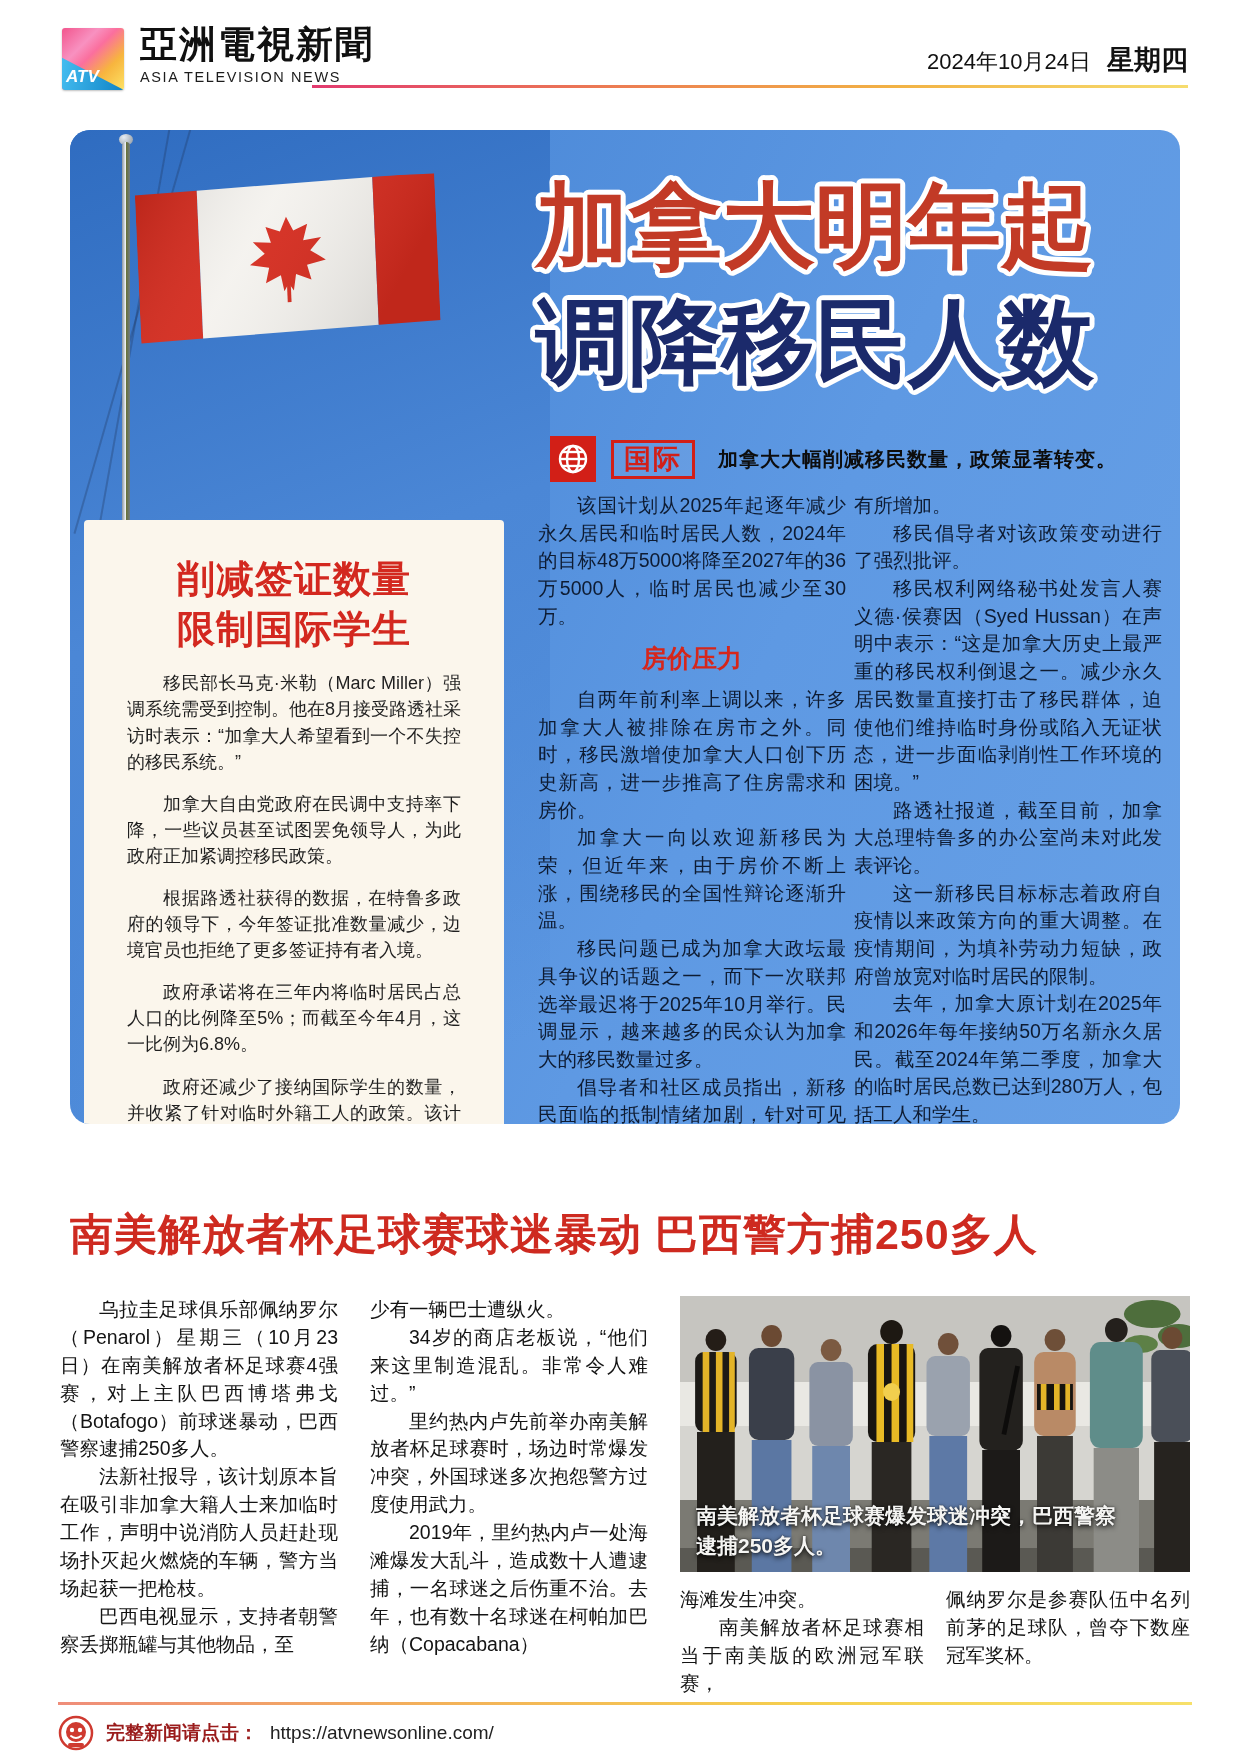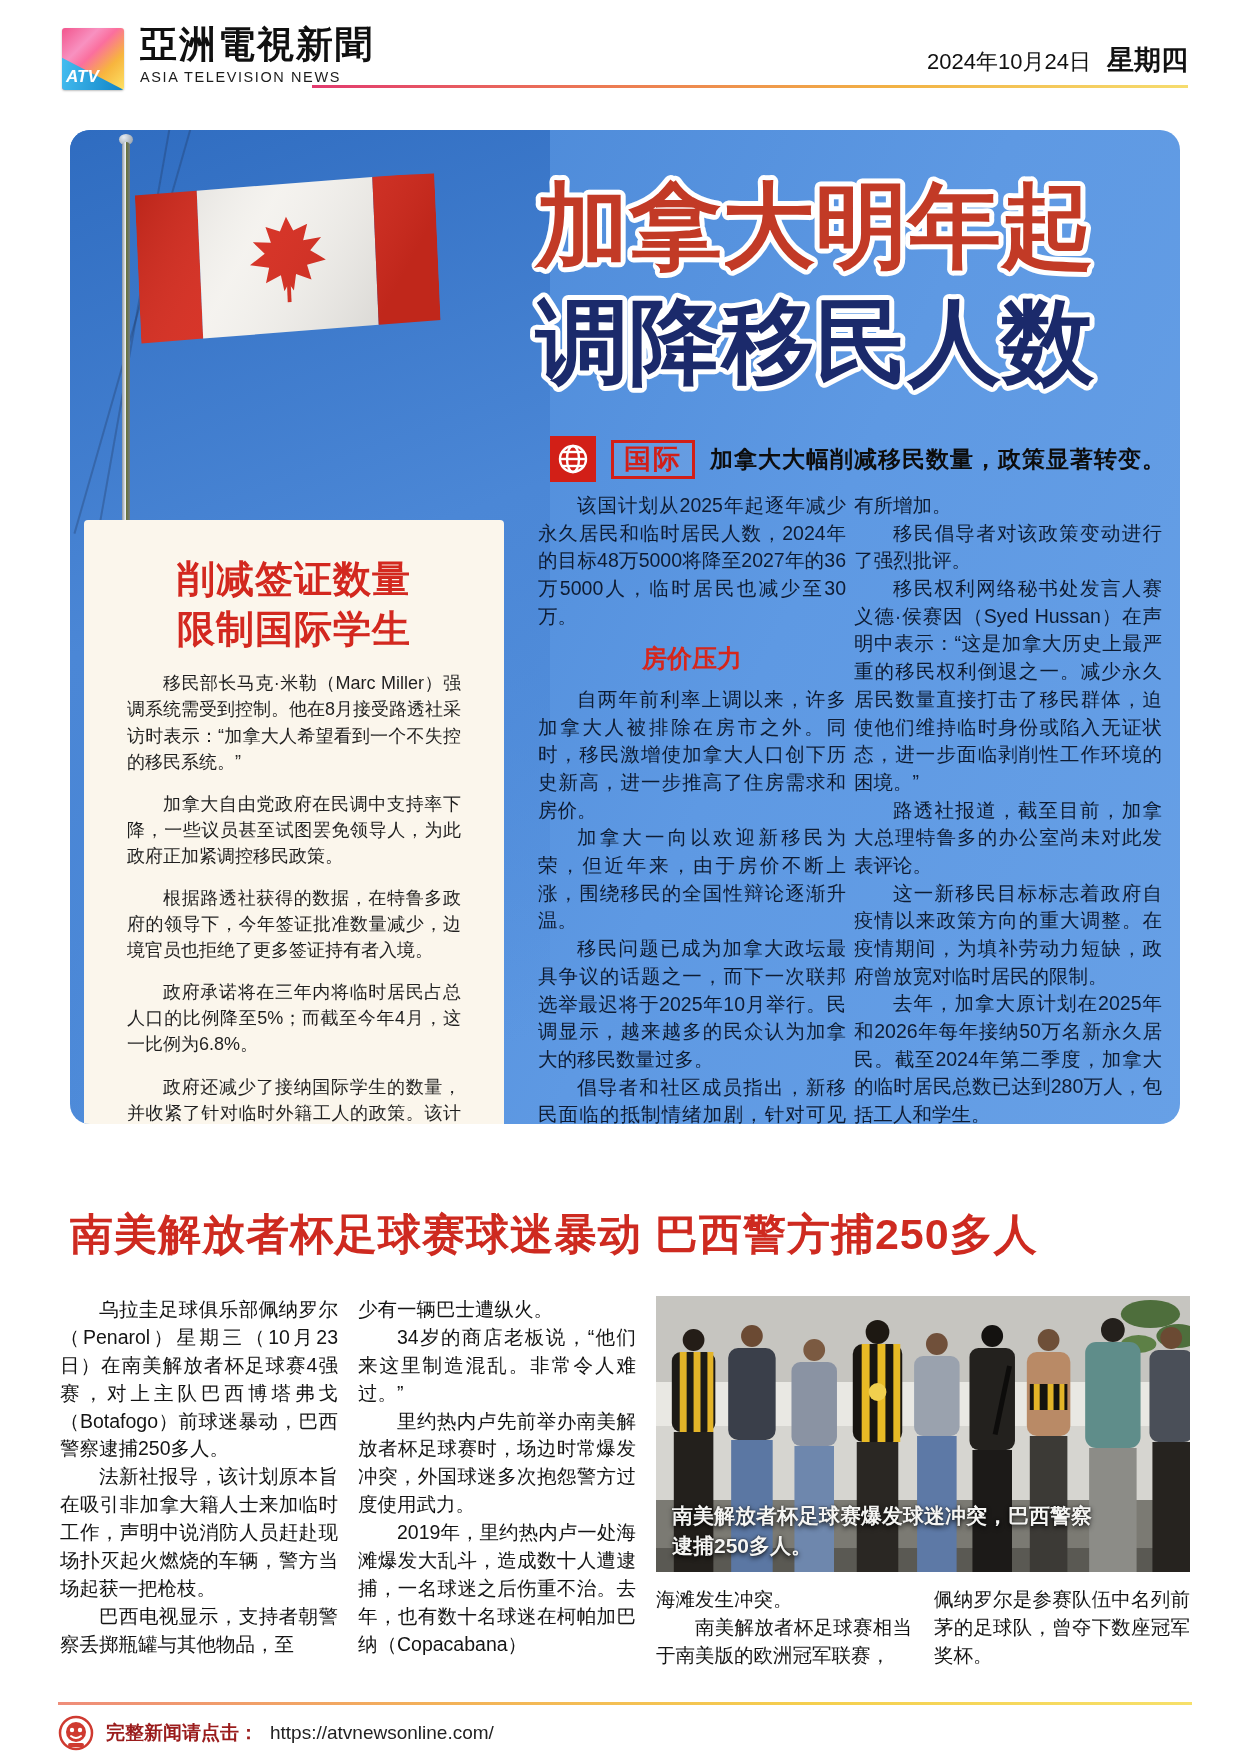--- a/index.html
+++ b/index.html
@@ -42,39 +42,39 @@
   .headline{position:absolute;left:400px;top:32px;width:690px;height:240px;}
   .hl{font-weight:bold;stroke:#ffffff;stroke-width:10px;paint-order:stroke;stroke-linejoin:round;
       text-anchor:middle;font-family:"Liberation Sans","DejaVu Sans",sans-serif;}
   .hl1{fill:#c23a26;font-size:93px;}
   .hl2{fill:#1b2a6b;font-size:93px;}
 
   .dek-row{position:absolute;left:480px;top:306px;display:flex;align-items:center;gap:15px;}
   .globe-box{width:46px;height:46px;background:#d21f17;display:flex;align-items:center;justify-content:center;flex:none;}
   .cat-box{border:3px solid #d21f17;color:#d21f17;font-size:27px;font-weight:900;
            padding:3px 10px;line-height:1;letter-spacing:2px;background:rgba(255,255,255,.08);}
-  .dek{font-size:23px;font-weight:900;color:#0d0d0d;letter-spacing:1px;}
+  .dek{font-size:20px;font-weight:900;color:#0d0d0d;margin-left:8px;letter-spacing:1px;}
 
   .cols{position:absolute;left:468px;top:362px;width:624px;display:flex;gap:8px;justify-content:flex-end;}
   .col{flex:1;font-size:19.5px;line-height:1.42;color:#0e1c33;text-align:justify;}
   .col p{margin:0;text-indent:2em;}
   .col p.noindent{text-indent:0;}
   .subhead{font-size:25px;font-weight:900;color:#d6261b;text-align:center;margin:11px 0 9px;}
 
   .sidebar{position:absolute;left:14px;top:390px;width:420px;height:632px;background:#fbf6ec;
            border-radius:4px;padding:34px 27px 20px;box-sizing:border-box;}
   .sidebar-title{font-size:38px;font-weight:900;color:#d3281f;text-align:center;line-height:1.32;
            margin-bottom:16px;letter-spacing:1px;}
   .sidebar-body{font-size:18px;line-height:1.45;color:#1f1f1f;text-align:justify;}
   .sidebar-body p{margin:16px;text-indent:2em;}
 
   
   .article2{position:absolute;left:60px;top:1206px;width:1130px;}
   .a2-headline{font-size:43px;font-weight:900;color:#ce2a20;letter-spacing:1px;margin:0 0 24px 10px;}
-  .a2-cols{display:flex;gap:20px;margin-top:32px;}
+  .a2-cols{display:flex;gap:32px;margin-top:32px;}
   .a2-col{width:278px;flex:none;font-size:19.5px;line-height:1.43;color:#141414;text-align:justify;}
   .a2-col p{margin:0;text-indent:2em;}
   .a2-col p.noindent{text-indent:0;}
   .a2-right{flex:1;}
   .photo{position:relative;width:100%;height:276px;overflow:hidden;background:#c9c8c3;}
   .caption{position:absolute;left:16px;bottom:12px;width:420px;font-size:21px;font-weight:700;
            color:#f5f5f3;line-height:1.4;text-shadow:0 2px 5px rgba(0,0,0,.85),0 0 2px rgba(0,0,0,.6);}
   .below{display:flex;gap:22px;margin-top:14px;}
   .below-col{flex:1;font-size:19.5px;line-height:1.43;color:#141414;text-align:justify;}
   .below-col p{margin:0;text-indent:2em;}

